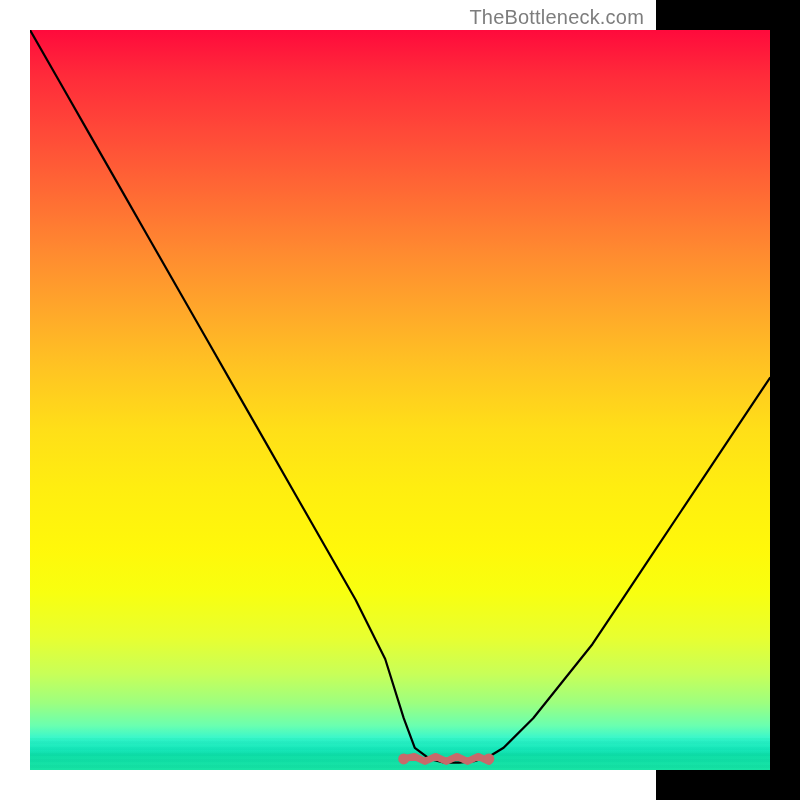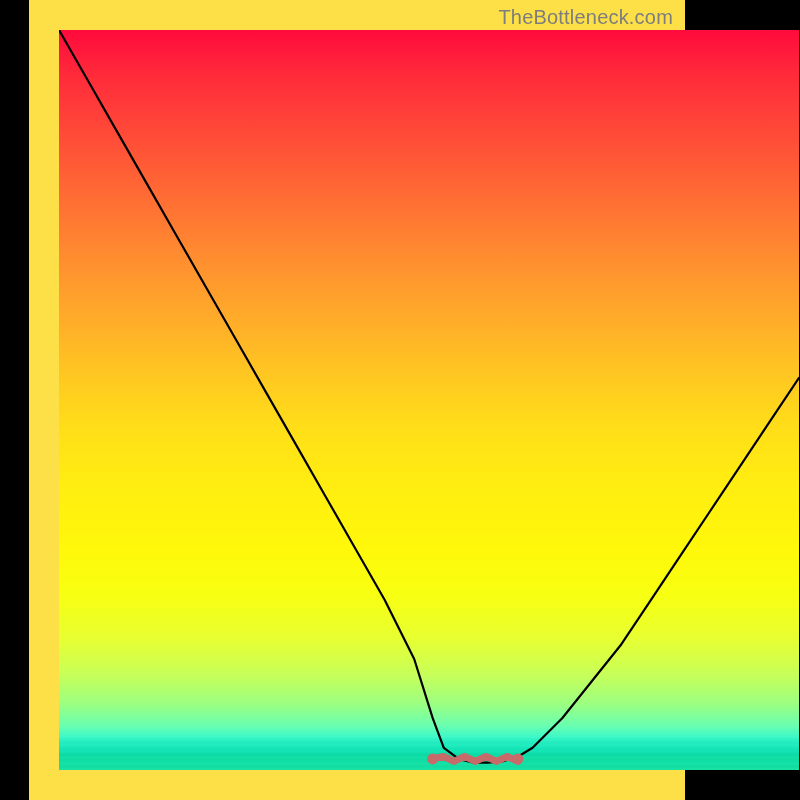--- a/index.html
+++ b/index.html
@@ -8,22 +8,21 @@
     width: 800px;
     height: 800px;
     overflow: hidden;
     background: #000;
     font-family: Arial, Helvetica, sans-serif;
   }
   .frame {
     position: relative;
     width: 656px;
     height: 800px;
-    background: #fde047;
-    margin-left: 29px;
+    background: #ffffff;
   }
   .plot {
     position: absolute;
     left: 30px;
     top: 30px;
     width: 740px;
     height: 740px;
     overflow: hidden;
   }
   .gradient {

